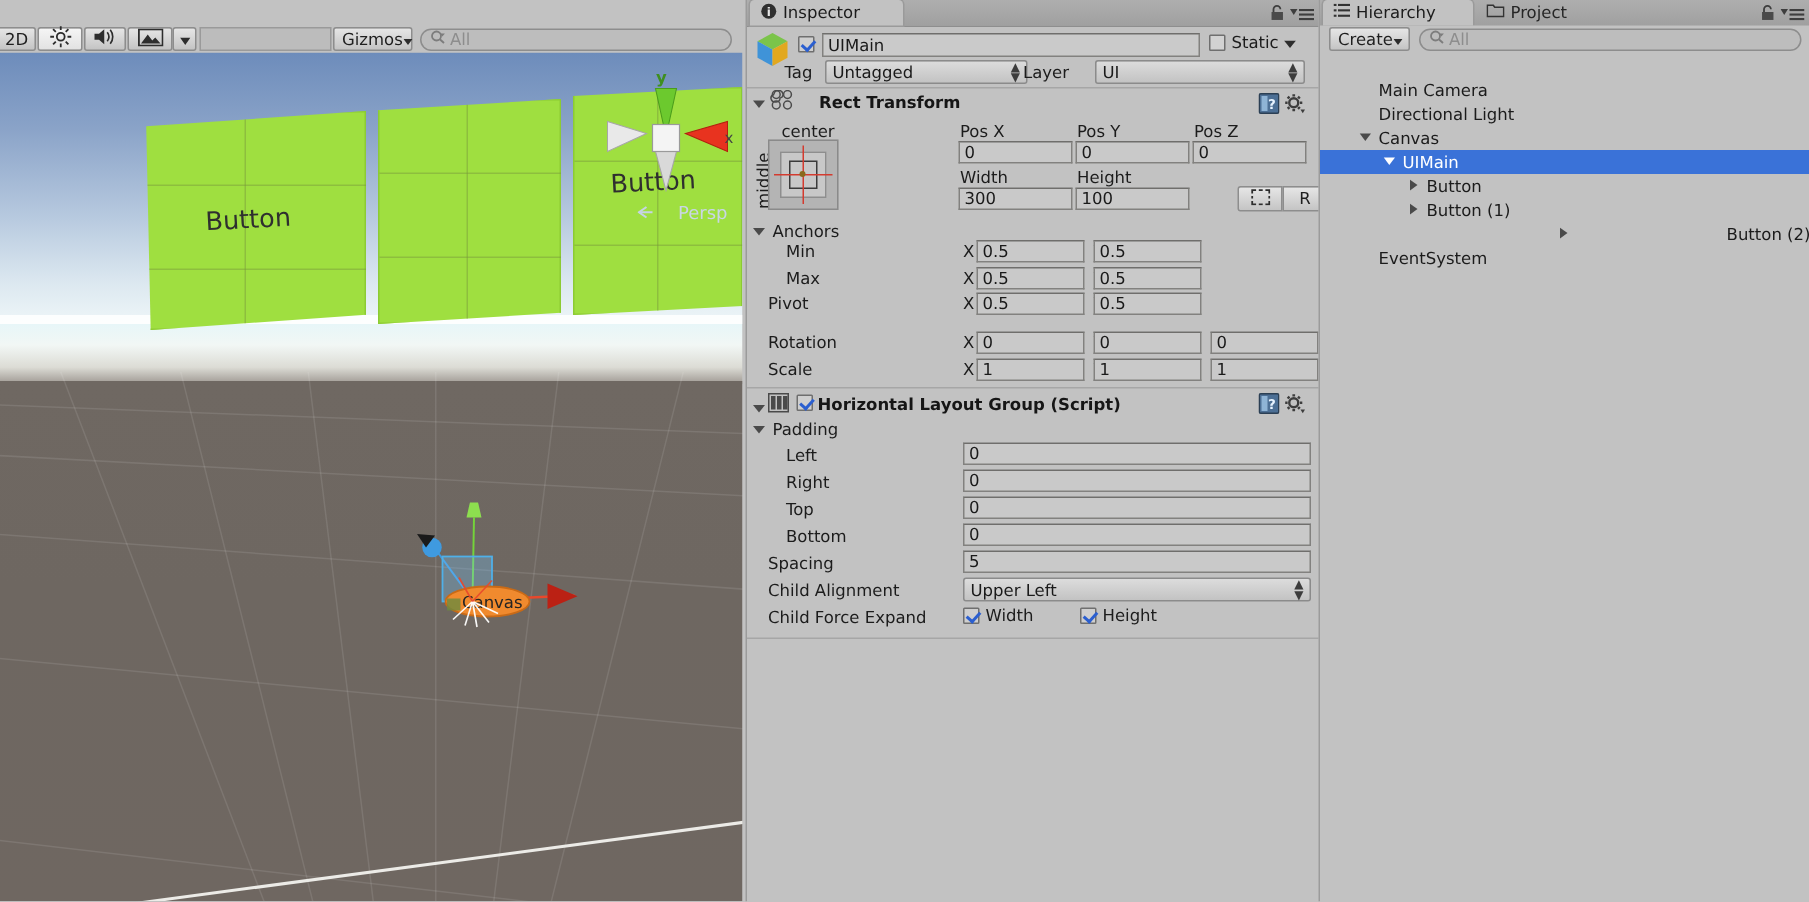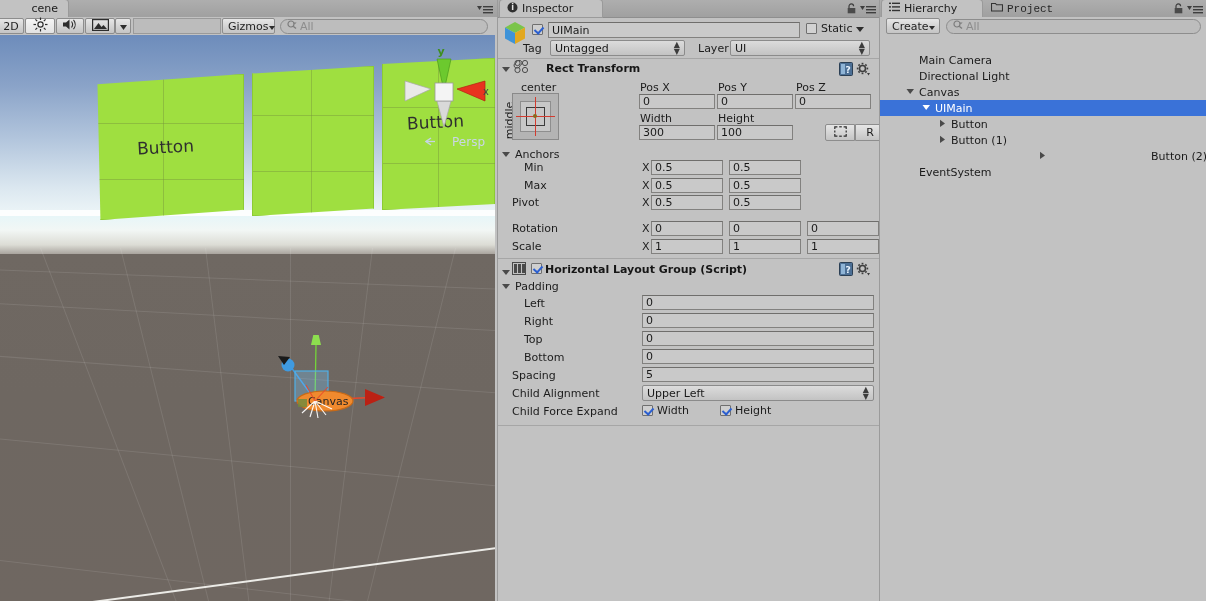--- a/index.html
+++ b/index.html
@@ -78,33 +78,20 @@
   .hrow{position:absolute;left:0;right:0;height:16px;display:flex;align-items:center;font-size:11px;color:#1b1b1b;}
   .hrow.sel{background:#3a72d8;color:#ffffff;}
   .hrow.scene{background:#bdbdbd;}
 </style>
 </head>
 <body>
 
 <div class="root">
 
   <div class="panel" id="scene">
-    <div class="tabbar">
-      <div class="tab active" style="left:-22px;width:90px;justify-content:flex-end;">
-        <span>cene</span>
-      </div>
-      <div style="position:absolute;right:4px;top:4px;">
-        <svg width="16" height="9" viewBox="0 0 16 9">
-            <polygon points="0,1 5,1 2.5,5" fill="#3e3e3e"></polygon>
-            <rect x="6" y="1" width="10" height="1.4" fill="#3e3e3e"></rect>
-            <rect x="6" y="4" width="10" height="1.4" fill="#3e3e3e"></rect>
-            <rect x="6" y="7" width="10" height="1.4" fill="#3e3e3e"></rect>
-          </svg>
-      </div>
-    </div>
 
     <div class="toolrow" style="top:17px;height:28px;">
       <div class="btn" style="position:absolute;left:-8px;top:1px;width:32px;border-radius:2px 2px 2px 2px;">
         <span style="margin-left:6px">2D</span>
       </div>
       <div class="btn" style="position:absolute;left:25px;top:1px;width:30px;background:linear-gradient(#f5f5f5,#e2e2e2);">
         <span>
           <svg width="15" height="15" viewBox="0 0 15 15">
               <circle cx="7.5" cy="7.5" r="2.6" fill="none" stroke="#2d2d2d" stroke-width="1.2"></circle>
           <g stroke="#2d2d2d" stroke-width="1.2">
@@ -298,21 +285,21 @@
         <span>
           <svg width="8" height="5" viewBox="0 0 8 5">
               <polygon points="0,0 8,0 4,5" fill="#2d2d2d"></polygon>
             </svg></span>
       </div>
       <span class="lbl" style="position:absolute;left:25px;top:42px;">Tag</span>
       <div class="popup" style="position:absolute;left:52px;top:40px;width:135px;">
         <span>Untagged</span>
         <span class="arrows">▲<br>▼</span>
       </div>
-      <span class="lbl" style="position:absolute;left:200px;top:42px;">Layer</span>
+      <span class="lbl" style="position:absolute;left:184px;top:42px;">Layer</span>
       <div class="popup" style="position:absolute;left:232px;top:40px;width:140px;">
         <span>UI</span>
         <span class="arrows">▲<br>▼</span>
       </div>
     </div>
 
     <div class="sep" style="top:58px;"></div>
 
     <div>
       <div style="position:absolute;left:4px;top:62px;">
@@ -566,21 +553,21 @@
                 <rect x="3" y="0.6" width="8" height="1.4"></rect>
                 <rect x="0" y="4.2" width="2" height="1.4"></rect>
                 <rect x="3" y="4.2" width="8" height="1.4"></rect>
                 <rect x="0" y="7.8" width="2" height="1.4"></rect>
                 <rect x="3" y="7.8" width="8" height="1.4"></rect>
               </g>
             </svg>
         </span>
         <span>Hierarchy</span>
       </div>
-      <div class="tab inactive" style="left:104px;width:90px;font-family:Liberation Mono, monospace;">
+      <div class="tab inactive" style="left:104px;width:90px;">
         <span>
           <svg width="12" height="10" viewBox="0 0 12 10">
               <path d="M0.5,9 V1.5 h4 l1,1.3 h6 V9 z" fill="none" stroke="#333" stroke-width="1.1"></path>
             </svg>
         </span>
         <span>Project</span>
       </div>
       <div style="position:absolute;right:24px;top:3px;">
         <svg width="9" height="11" viewBox="0 0 9 11">
             <path d="M2 5 V3.2 a2.3 2.3 0 0 1 4.6 0" fill="none" stroke="#3e3e3e" stroke-width="1.2"></path>

